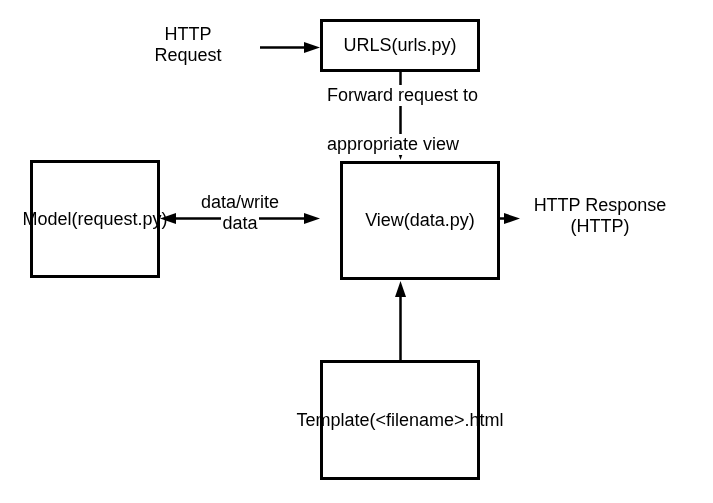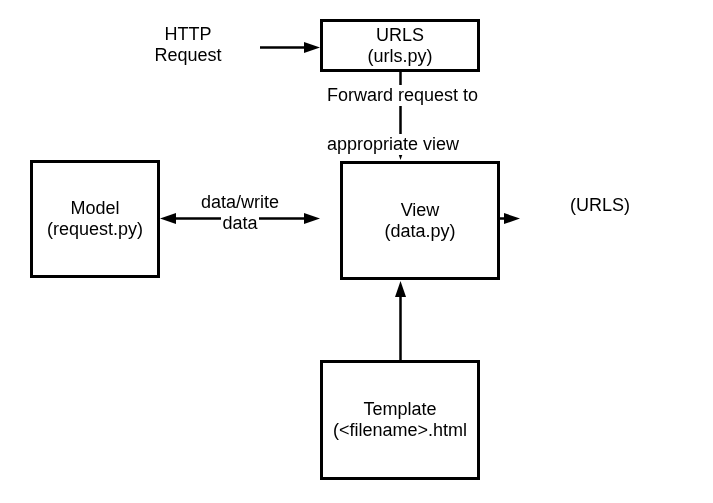--- a/index.html
+++ b/index.html
@@ -16,21 +16,21 @@
   }
   svg.arrows { position: absolute; left: 0; top: 0; }
   svg.arrows line { stroke: var(--stroke, #000000); stroke-width: 2.5; }
   svg.arrows polygon { fill: var(--stroke, #000000); stroke: none; }
   .box {
     position: absolute;
     box-sizing: border-box;
     border: 3px solid var(--stroke, #000000);
     background: var(--background, #ffffff);
     display: flex;
-    flex-direction: column;
+    flex-direction: row;
     align-items: center;
     justify-content: center;
     text-align: center;
   }
   .box .line { height: 21px; }
   .label { position: absolute; display: flex; flex-direction: column; }
   .label.centered { align-items: center; text-align: center; }
   .label.leftalign { align-items: flex-start; text-align: left; gap: 28px; }
   .label .line {
     background: var(--background, #ffffff);
@@ -77,21 +77,22 @@
     <span class="line">Forward request to</span>
     <span class="line">appropriate view</span>
   </div>
 
   <div class="label centered" style="left:160px; top:192px; width:160px;">
     <span class="line">data/write</span>
     <span class="line">data</span>
   </div>
 
   <div class="label centered" style="left:520px; top:195px; width:160px;">
-    <span class="line">(URLS)</span>
+    <span class="line">HTTP Response</span>
+    <span class="line">(HTTP)</span>
   </div>
 
   <div class="box" style="left:320px; top:19px; width:160px; height:53px;">
     <div class="line">URLS</div>
     <div class="line">(urls.py)</div>
   </div>
 
   <div class="box" style="left:30px; top:160px; width:130px; height:118px;">
     <div class="line">Model</div>
     <div class="line">(request.py)</div>

